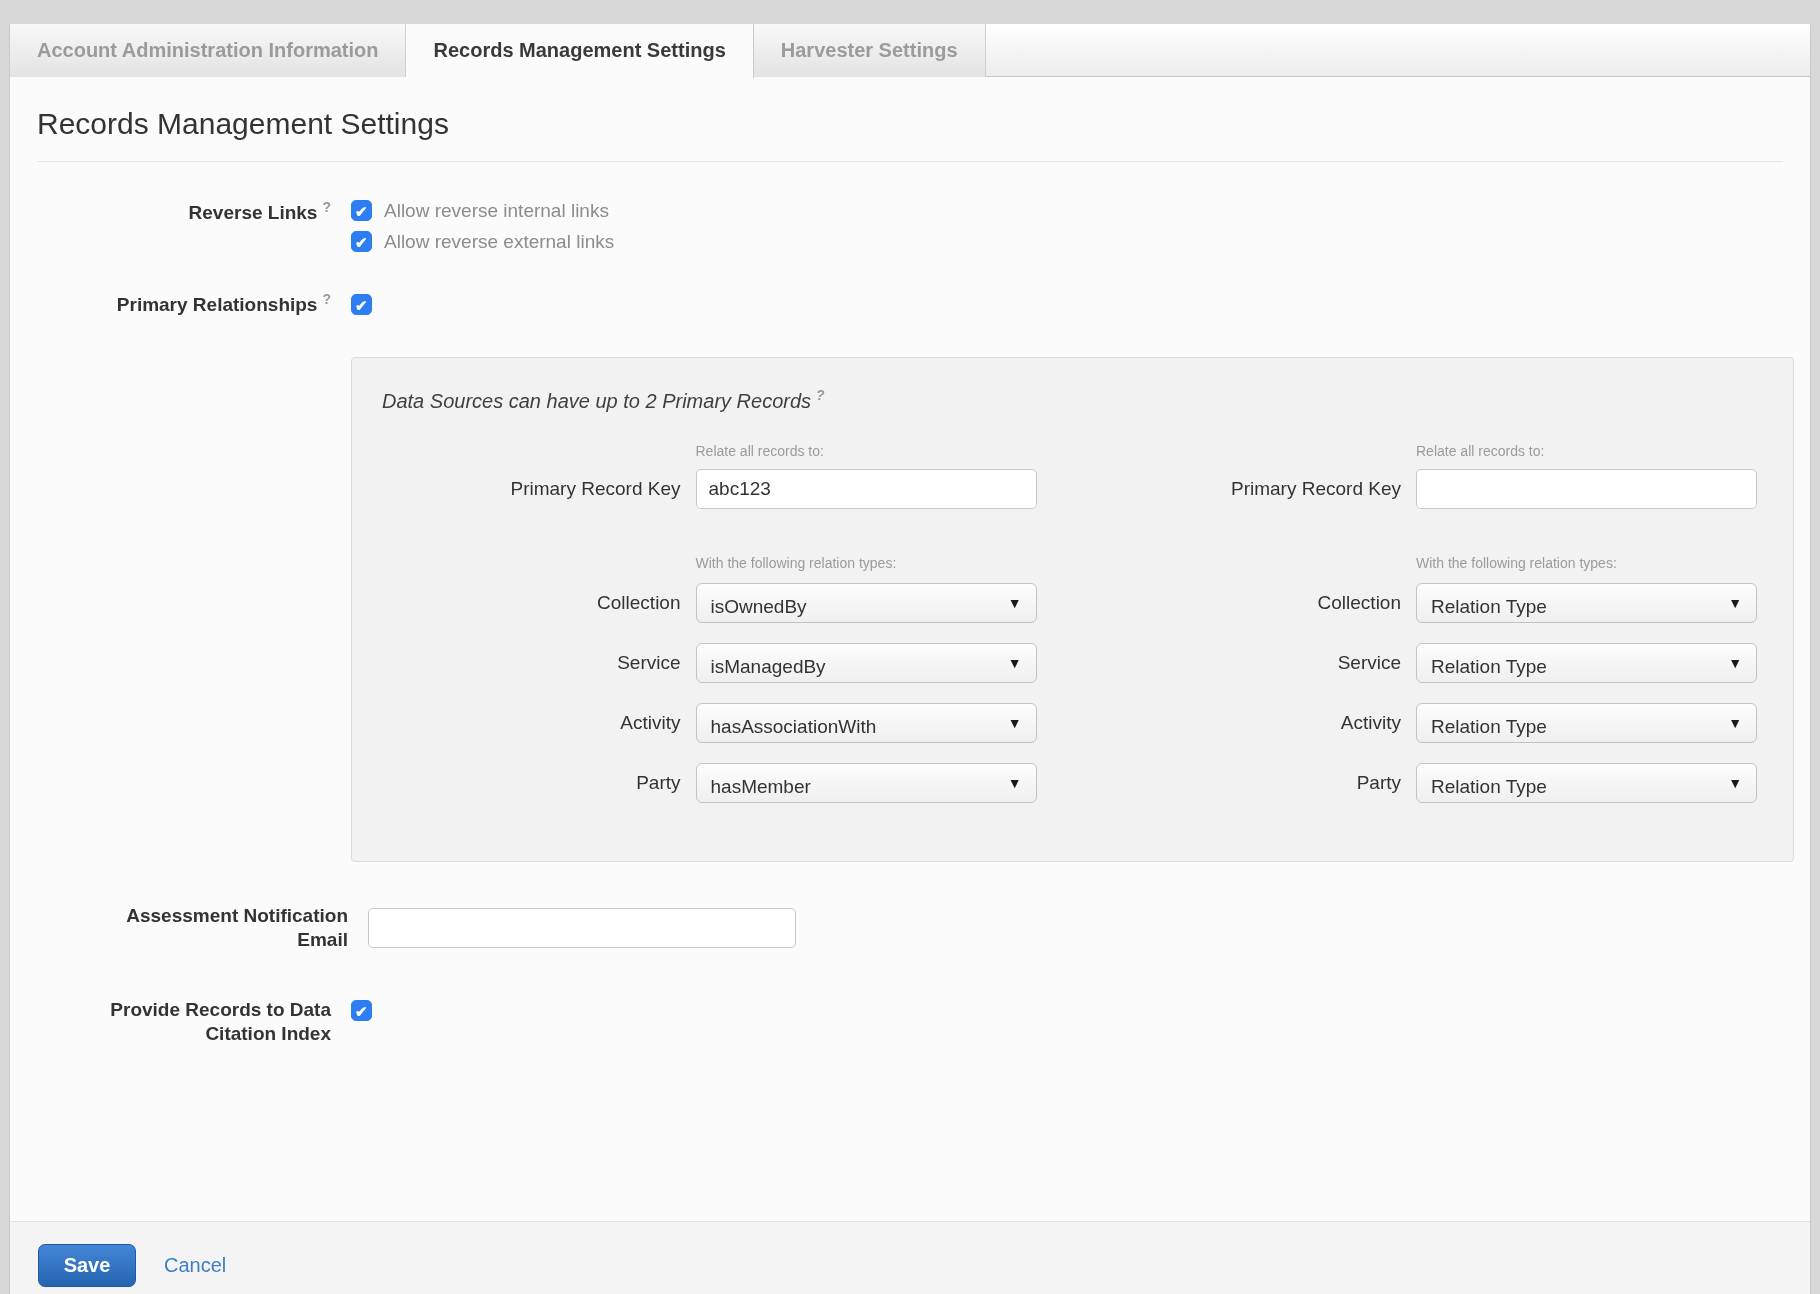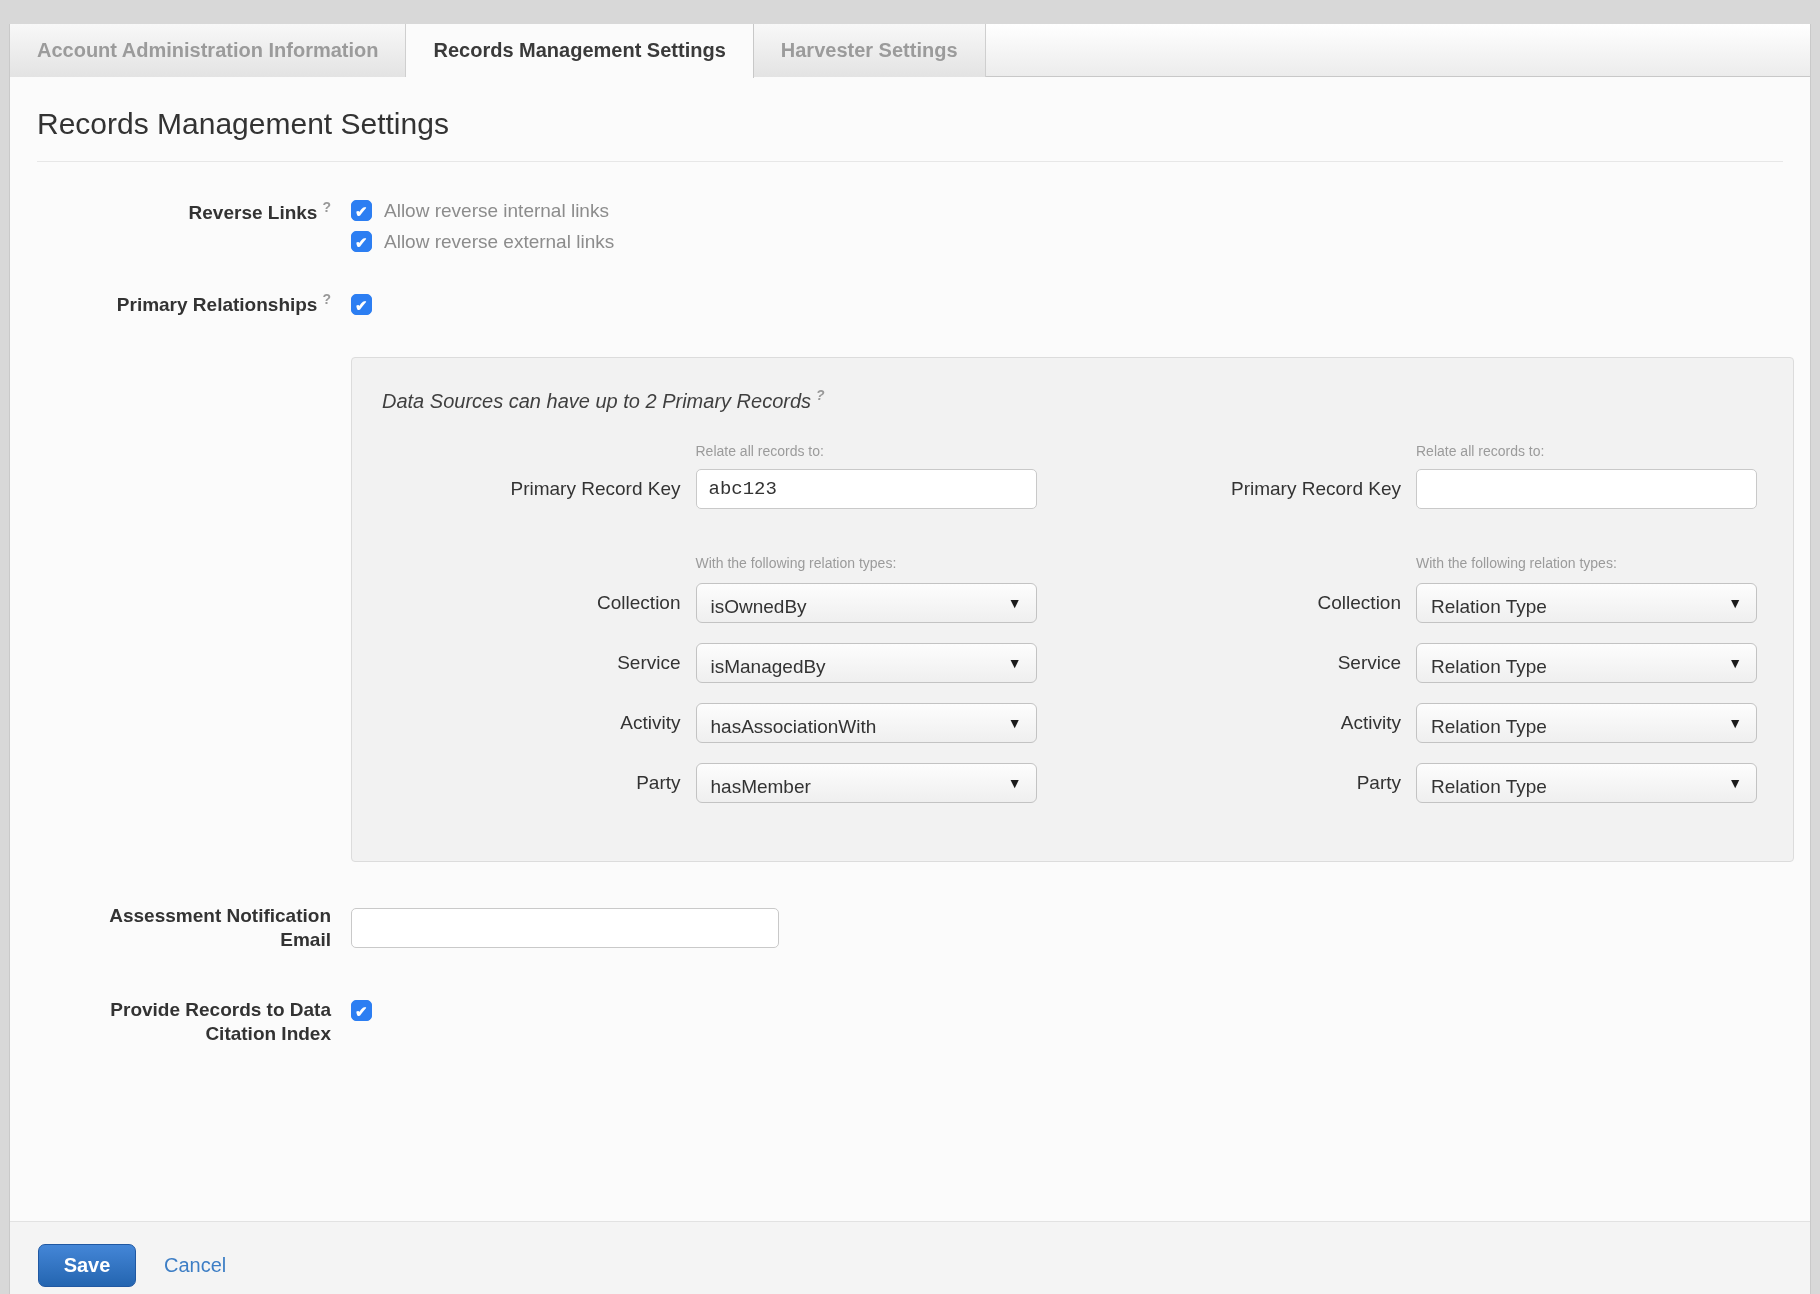--- a/index.html
+++ b/index.html
@@ -84,21 +84,21 @@
     flex:1; text-align:right; padding-right:15px;
     font-size:19px; font-weight:normal; color:#333;
   }
   .pfield { width:341px; flex:0 0 341px; }
   .pcol-pad { flex:0 0 36px; }
   .graylab { font-size:14px; color:#9b9b9b; line-height:24px; }
   .mini-gap { height:22px; }
   input.txt {
     width:341px; height:40px; border:1px solid #c9c9c9; border-radius:5px;
     background:#fff; font-size:19px; color:#333; padding:0 12px;
-    font-family:Liberation Mono, monospace; outline:none;
+    font-family:Liberation Sans, sans-serif; outline:none;
   }
   input.txt.email { width:428px; }
   
   .sel {
     width:341px; height:40px; border:1px solid #c3c3c3; border-radius:6px;
     background:linear-gradient(#fdfdfd,#efefef);
     display:flex; align-items:center; padding:0 14px;
     font-size:19px; color:#333; cursor:pointer;
   }
   .sel .sel-val { flex:1; white-space:nowrap; overflow:hidden;margin-top:8px; }
@@ -279,21 +279,21 @@
             </div>
               </div>
             <div class="pcol-pad"></div>
           </div>
         </div>
       </div>
     </div>
 
 
 
-    <div class="frow" style="margin-top:42px; align-items:center;">
+    <div class="frow" style="margin-top:42px; align-items:center;margin-left:17px;">
       <div class="flabel">Assessment Notification
 Email</div>
       <div class="fctrl">
         <input class="txt email" type="text" value="" style="">
       </div>
     </div>
 
     <div class="frow" style="margin-top:46px;">
       <div class="flabel">Provide Records to Data
 Citation Index</div>

